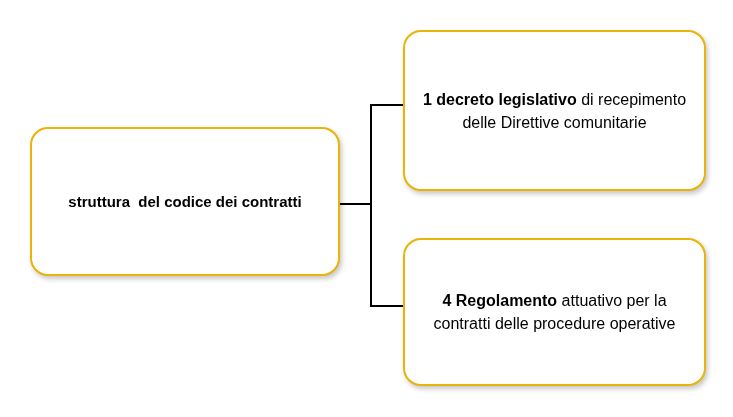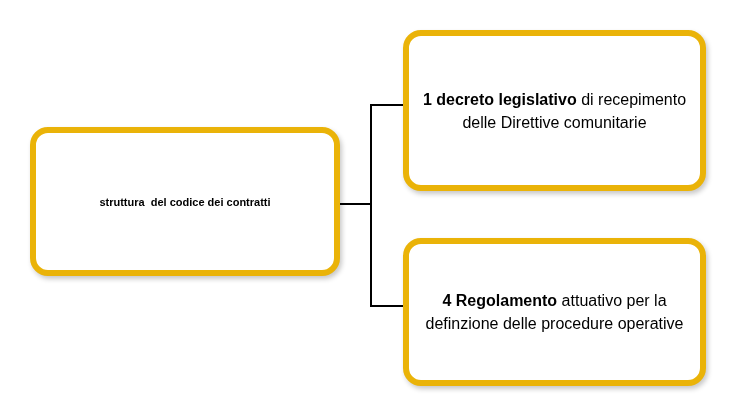--- a/index.html
+++ b/index.html
@@ -17,21 +17,21 @@
     height: 417px;
     background: #ffffff;
     overflow: hidden;
   }
 
   
   .node {
     position: absolute;
     box-sizing: border-box;
     background: #ffffff;
-    border: 6px solid #eab308;
+    border: 2px solid #eab308;
     border-radius: 18px;
     box-shadow: 2px 3px 5px rgba(0,0,0,0.22);
     display: flex;
     align-items: center;
     justify-content: center;
     text-align: center;
     color: #000000;
     font-size: 16px;
     line-height: 23px;
   }
@@ -41,21 +41,21 @@
     width: 100%;
     white-space: pre-wrap;
   }
 
   #node-root {
     left: 30px;
     top: 127px;
     width: 310px;
     height: 149px;
     font-weight: bold;
-    font-size: 11px;
+    font-size: 15px;
     line-height: 22px;
   }
 
   #node-decreto {
     left: 403px;
     top: 30px;
     width: 303px;
     height: 161px;
   }
 
@@ -114,16 +114,16 @@
 
   <div class="node" id="node-root">
     <span class="txt">struttura  del codice dei contratti</span>
   </div>
 
   <div class="node" id="node-decreto">
     <span class="txt"><span class="lead">1 decreto legislativo</span><span> di recepimento delle Direttive comunitarie</span></span>
   </div>
 
   <div class="node" id="node-regolamento">
-    <span class="txt"><span class="lead">4 Regolamento</span><span> attuativo per la definzione delle procedure operative</span></span>
+    <span class="txt"><span class="lead">4 Regolamento</span><span> attuativo per la contratti delle procedure operative</span></span>
   </div>
 
 </div>
 
 </body></html>

